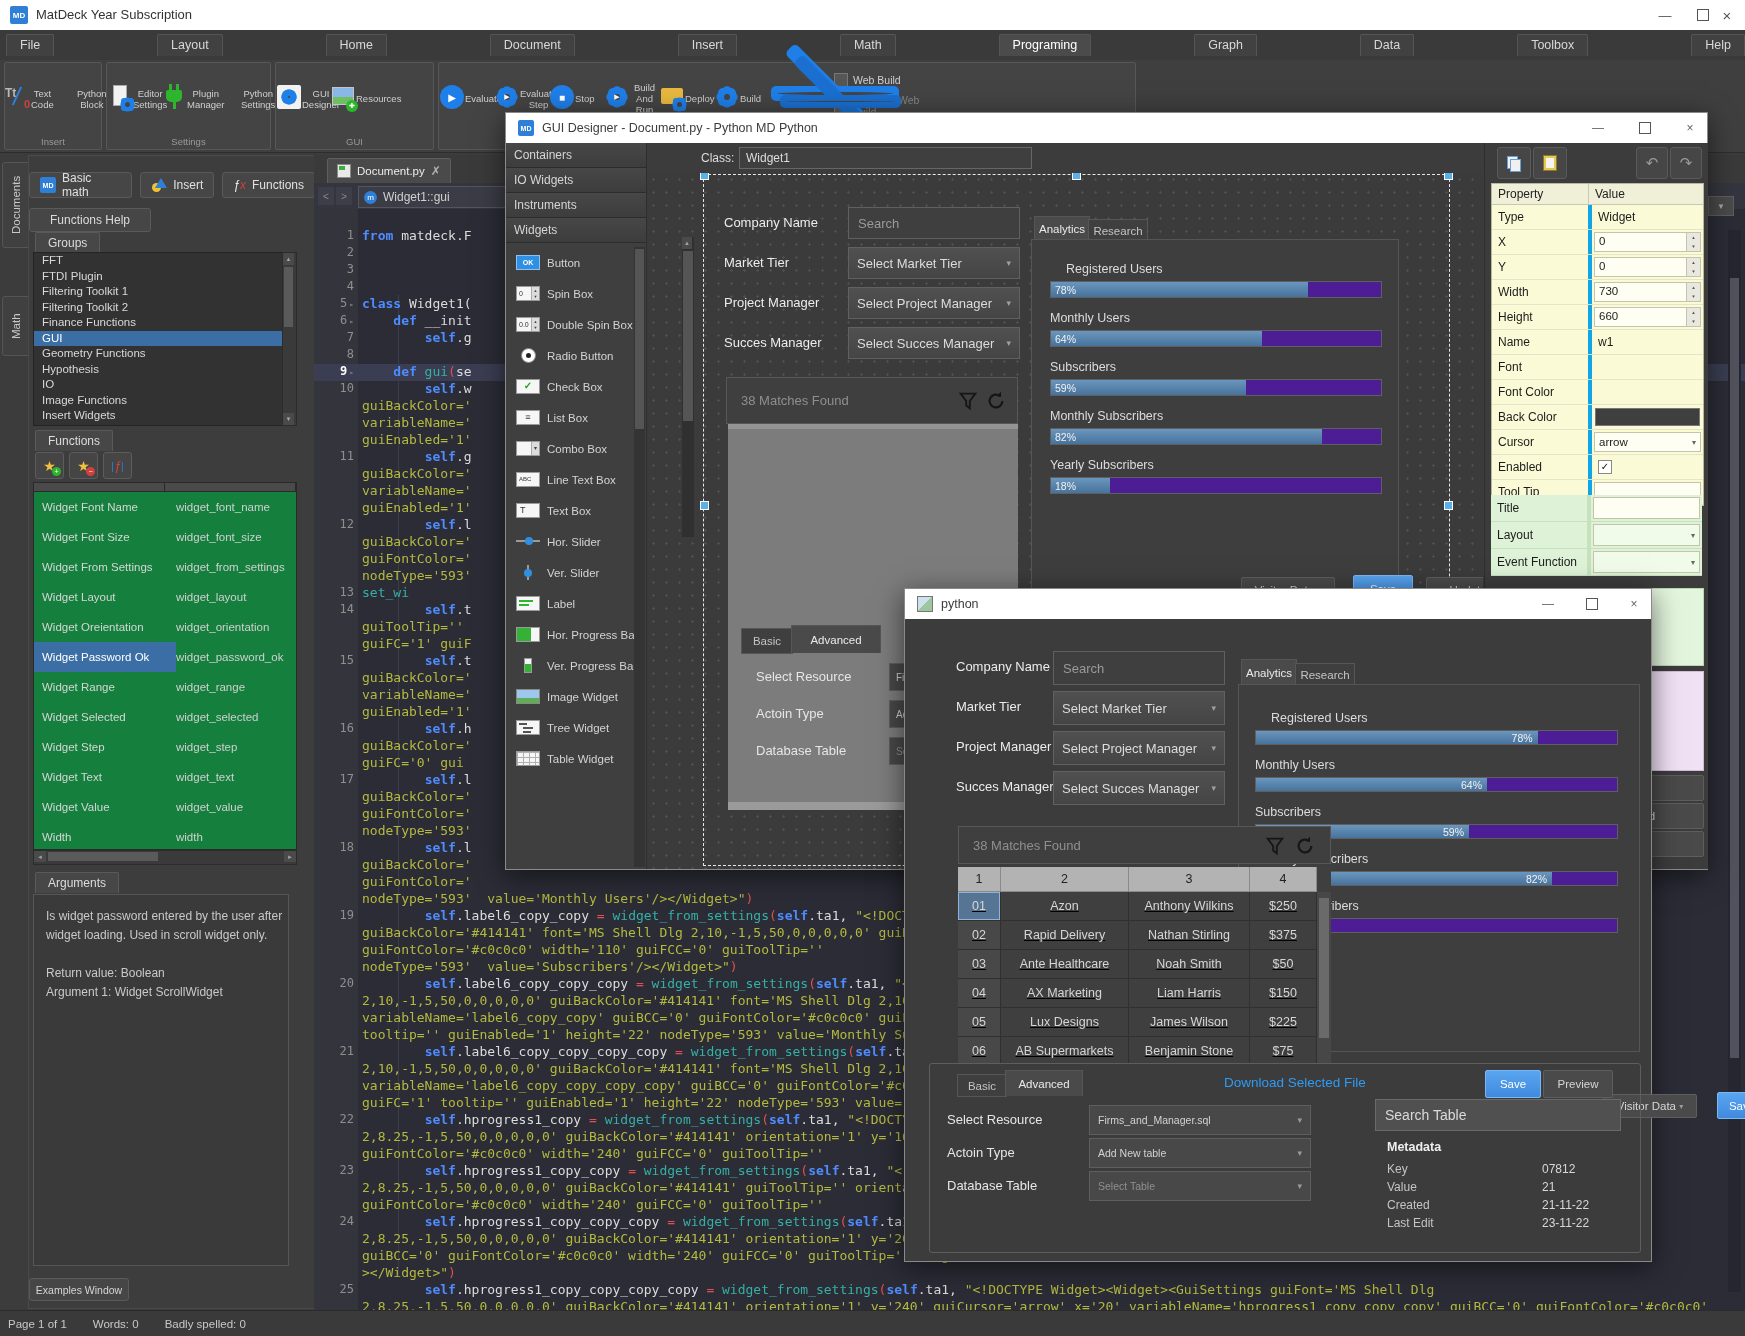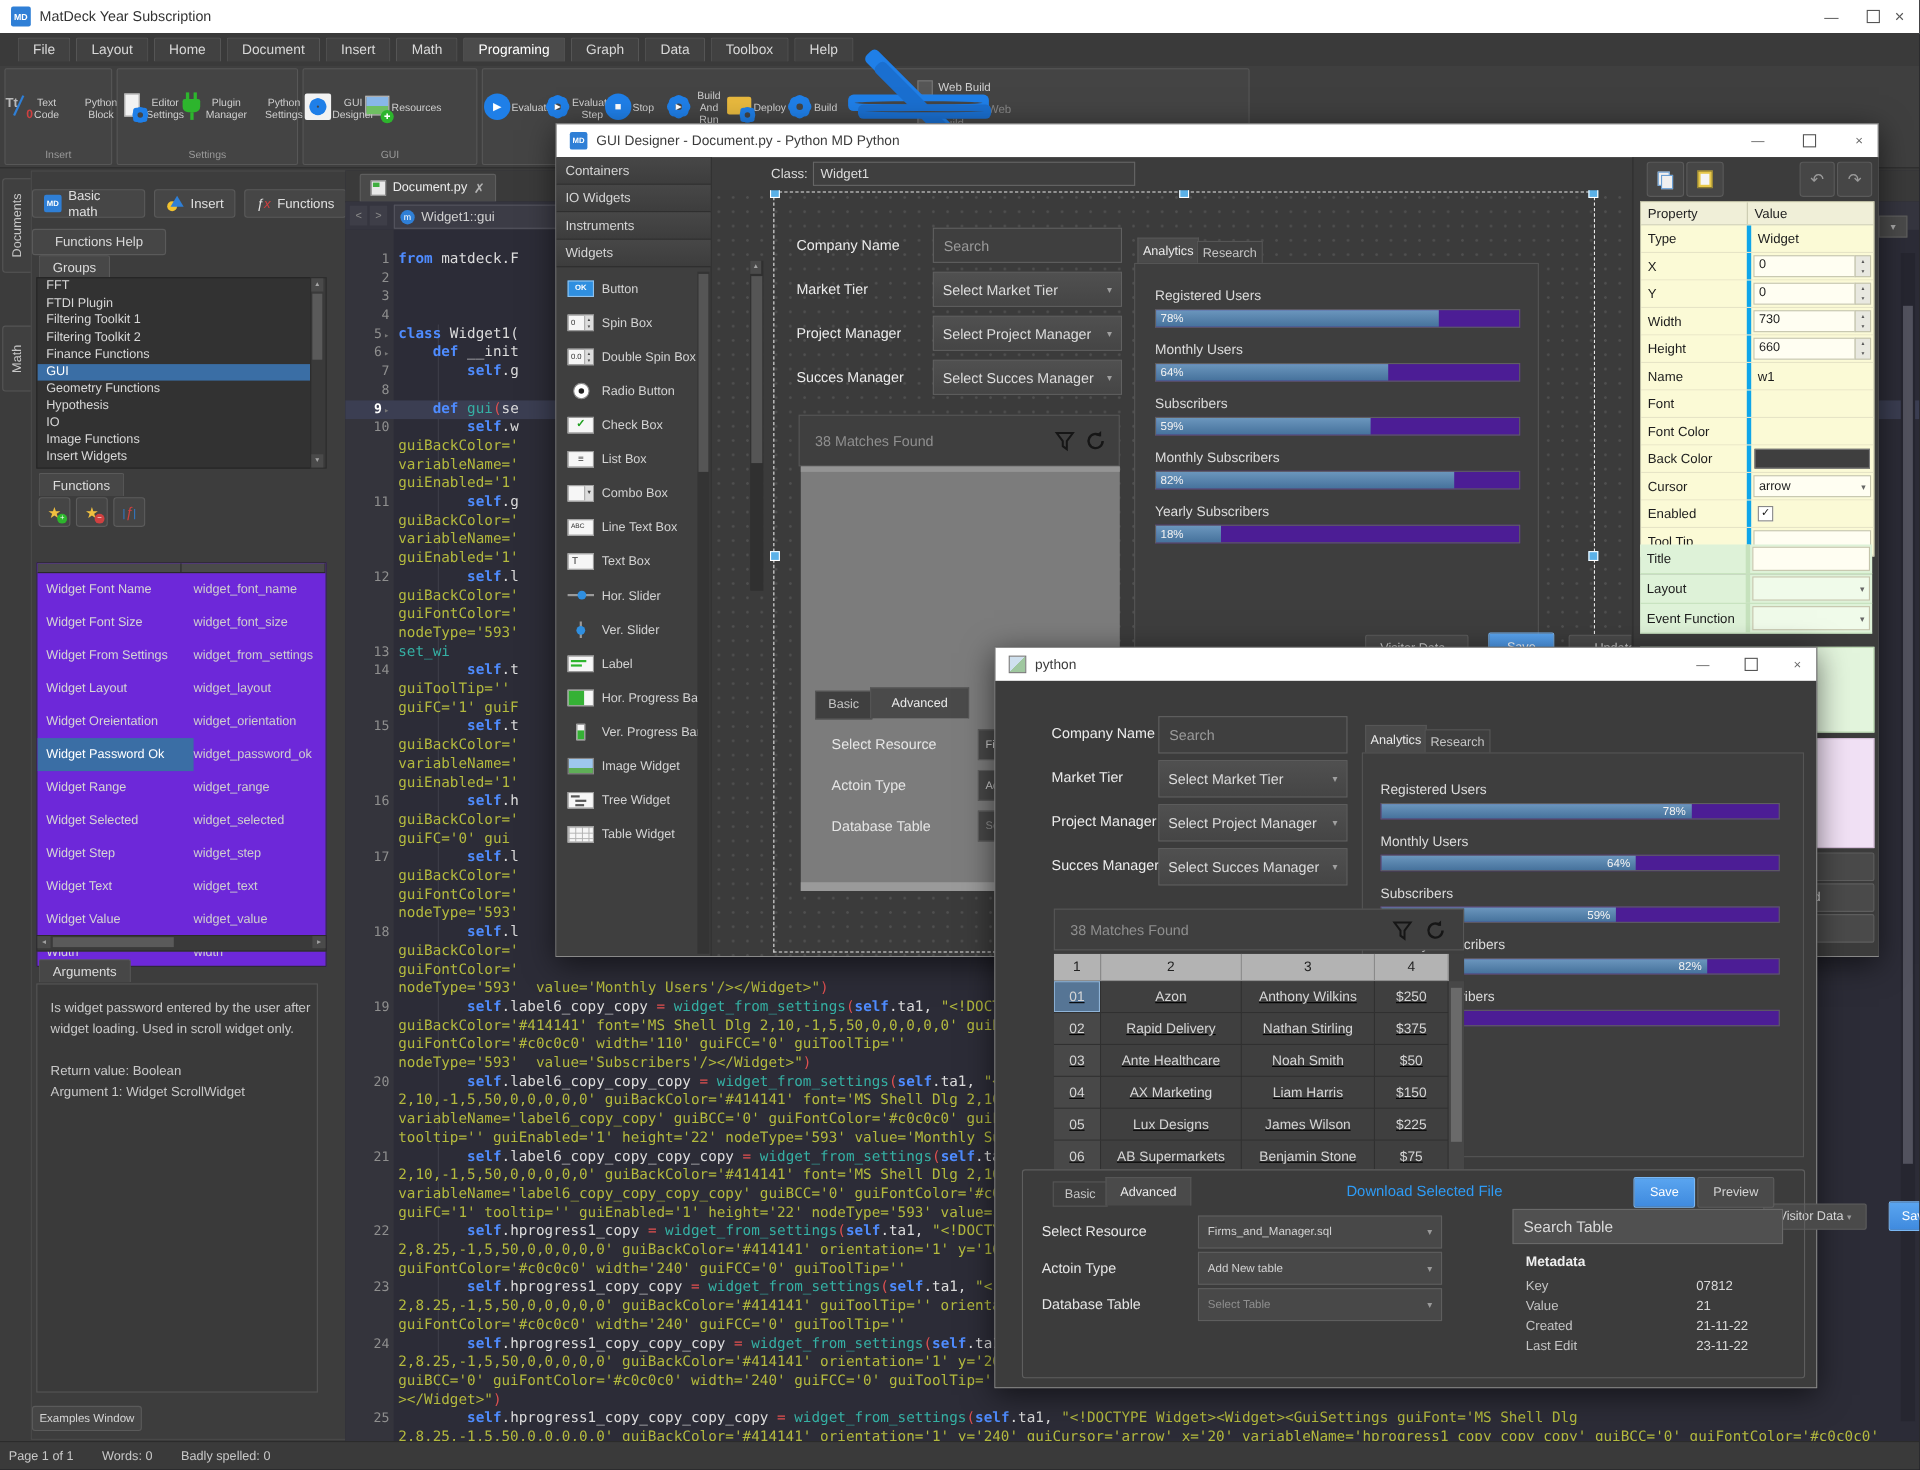--- a/index.html
+++ b/index.html
@@ -6,21 +6,21 @@
   #stage{position:relative;width:1745px;height:1336px;background:#3c3c3c;overflow:hidden;font-family:"Liberation Sans",sans-serif;}
   
   #titlebar{position:absolute;left:0;top:0;width:1745px;height:30px;background:#ffffff;border-bottom:1px solid #cfcfcf;}
   #title-icon{position:absolute;left:10px;top:6px;width:18px;height:18px;background:#2f7fd6;border-radius:2px;color:#fff;font-size:8px;font-weight:bold;display:flex;align-items:center;justify-content:center;}
   #win-title{position:absolute;left:36px;top:0;height:30px;line-height:30px;font-size:13px;color:#333;}
   .wc{position:absolute;top:2px;width:30px;height:26px;color:#555;font-size:13px;display:flex;align-items:center;justify-content:center;}
   #wc-min{left:1650px;} #wc-max{left:1688px;} #wc-close{left:1712px;font-size:15px;}
   .maxbox{width:10px;height:10px;border:1.5px solid #555;display:inline-block;}
   
   #menubar{position:absolute;left:0;top:30px;width:1745px;height:30px;background:#3a3a3a;}
-  #menu-tabs{display:flex;gap:5px;padding:4px 0 0 16px;}
+  #menu-tabs{display:flex;gap:18px;padding:4px 0 0 6px;justify-content:space-between;}
   .mtab{padding:3px 13px 4px;border:1px solid #555;border-bottom:none;background:#414141;color:#d8d8d8;font-size:12.5px;border-radius:2px 2px 0 0;}
   .mtab.active{background:#4b4b4b;color:#ffffff;}
   
   #ribbon{position:absolute;left:0;top:60px;width:1745px;height:92px;background:#3f3f3f;border-bottom:1px solid #2d2d2d;}
   #ribbon-groups{display:flex;gap:4px;padding:2px 0 0 4px;}
   .rgroup{position:relative;height:86px;background:#444;border:1px solid #575757;border-radius:2px;}
   .g0{width:96px;}.g1{width:163px;}.g2{width:157px;}.g3{width:696px;}
   .rrow{display:flex;height:64px;}
   .rbtn{width:50px;display:flex;align-items:center;padding-top:4px;}
   .g3 .rbtn{width:55px;}.g1 .rbtn,.g2 .rbtn{width:54px;}.g0 .rbtn{width:46px;}
@@ -77,21 +77,21 @@
   .sarrow.up{top:0;} .sarrow.dn{bottom:0;}
   #groups-thumb{position:absolute;left:1px;top:14px;width:9px;height:60px;background:#5a5a5a;}
   #functions-tab{left:6px;top:274px;}
   #fn-toolbar{position:absolute;left:6px;top:296px;display:flex;gap:5px;}
   .fbtn{width:27px;height:25px;background:#454545;border:1px solid #5c5c5c;border-radius:3px;position:relative;display:flex;align-items:center;justify-content:center;}
   .star{color:#f0c040;font-size:14px;line-height:1;}
   .badge{position:absolute;right:2px;bottom:2px;width:9px;height:9px;border-radius:50%;color:#fff;font-size:7px;line-height:9px;text-align:center;}
   .badge.add{background:#2db52d;} .badge.rem{background:#d04040;}
   .fnf{color:#d04040;font-size:13px;font-style:italic;}
   .fnf i{color:#2f7fd6;font-style:normal;font-size:10px;}
-  #fn-table{position:absolute;left:4px;top:326px;width:262px;height:366px;background:#6d28d9;border:1px solid #2a2a2a;overflow:hidden;margin-top:29px;}
+  #fn-table{position:absolute;left:4px;top:326px;width:262px;height:366px;background:#15803d;border:1px solid #2a2a2a;overflow:hidden;}
   #fn-head{height:8px;background:#4a4a4a;border-bottom:1px solid #2a2a2a;display:flex;}
   #fn-head div{width:134px;border-right:1px solid #2a2a2a;}
   .fnrow{display:flex;height:30px;align-items:center;font-size:11.5px;color:#d5d5d5;}
   .fn-name{width:134px;padding-left:8px;height:100%;display:flex;align-items:center;flex:none;}
   .fn-id{color:#cfcfcf;white-space:nowrap;}
   .fnrow.sel .fn-name{background:#3a6ea5;color:#fff;}
   #fn-hscroll{position:absolute;left:4px;top:694px;width:262px;height:13px;background:#3a3a3a;border:1px solid #2c2c2c;}
   .harrow{position:absolute;top:0;width:12px;height:11px;background:#4a4a4a;color:#a0a0a0;font-size:6px;display:flex;align-items:center;justify-content:center;}
   .harrow.l{left:0;} .harrow.r{right:0;}
   #fn-hthumb{position:absolute;left:14px;top:1px;width:110px;height:9px;background:#5a5a5a;}
@@ -195,21 +195,21 @@
   #dz-tablebox{position:absolute;left:81px;top:251px;width:290px;height:386px;background:#7c7c7c;}
   #dz-tablebox::before{content:"";position:absolute;left:0;top:0;right:0;height:5px;background:#949494;}
   #dz-tablebox::after{content:"";position:absolute;left:0;bottom:0;right:0;height:8px;background:#9a9a9a;}
   .dtab{position:absolute;font-size:11.5px;color:#c4c4c4;background:#3f3f3f;border:1px solid #565656;display:flex;align-items:center;justify-content:center;}
   .dtab.active{background:#4a4a4a;color:#eaeaea;border-bottom:none;}
   #dz-tab-an{left:387px;top:43px;width:54px;height:24px;}
   #dz-tab-re{left:441px;top:46px;width:58px;height:21px;}
   #dz-analytics{position:absolute;left:384px;top:66px;width:366px;height:372px;border:1px solid #555;background:#3e3e3e;}
   .mwrap{padding:22px 0 0 18px;}
   .metric-label{font-size:12.5px;color:#dcdcdc;margin:13px 0 5px;}
-  .mwrap .metric-label:first-child{margin-top:0;}
+  .mwrap .metric-label:first-child{margin-top:0;margin-left:16px;}
   .mbar{position:relative;width:330px;height:15px;background:#4c1d95;border:1px solid #5f5f5f;}
   .mfill{position:relative;height:100%;background:linear-gradient(#6b96bd,#46729c);}
   .mpct{position:absolute;top:50%;transform:translateY(-50%);font-size:10.5px;color:#f2f2f2;white-space:nowrap;}
   .mpct.left{left:4px;} .mpct.right{right:5px;}
   #dz-basic{left:94px;top:455px;width:50px;height:24px;}
   #dz-advanced{left:144px;top:452px;width:88px;height:27px;}
   .dzres-label{position:absolute;left:109px;font-size:13px;color:#e6e6e6;}
   #dzr0{top:496px;} #dzr1{top:533px;} #dzr2{top:570px;}
   .dzres-dd{position:absolute;left:242px;width:132px;height:28px;background:#484848;border:1px solid #5e5e5e;color:#d2d2d2;font-size:10px;display:flex;align-items:center;padding:0 6px;box-sizing:border-box;overflow:hidden;white-space:nowrap;}
   #dzf0{top:490px;} #dzf1{top:527px;} #dzf2{top:564px;color:#8f8f8f;}

